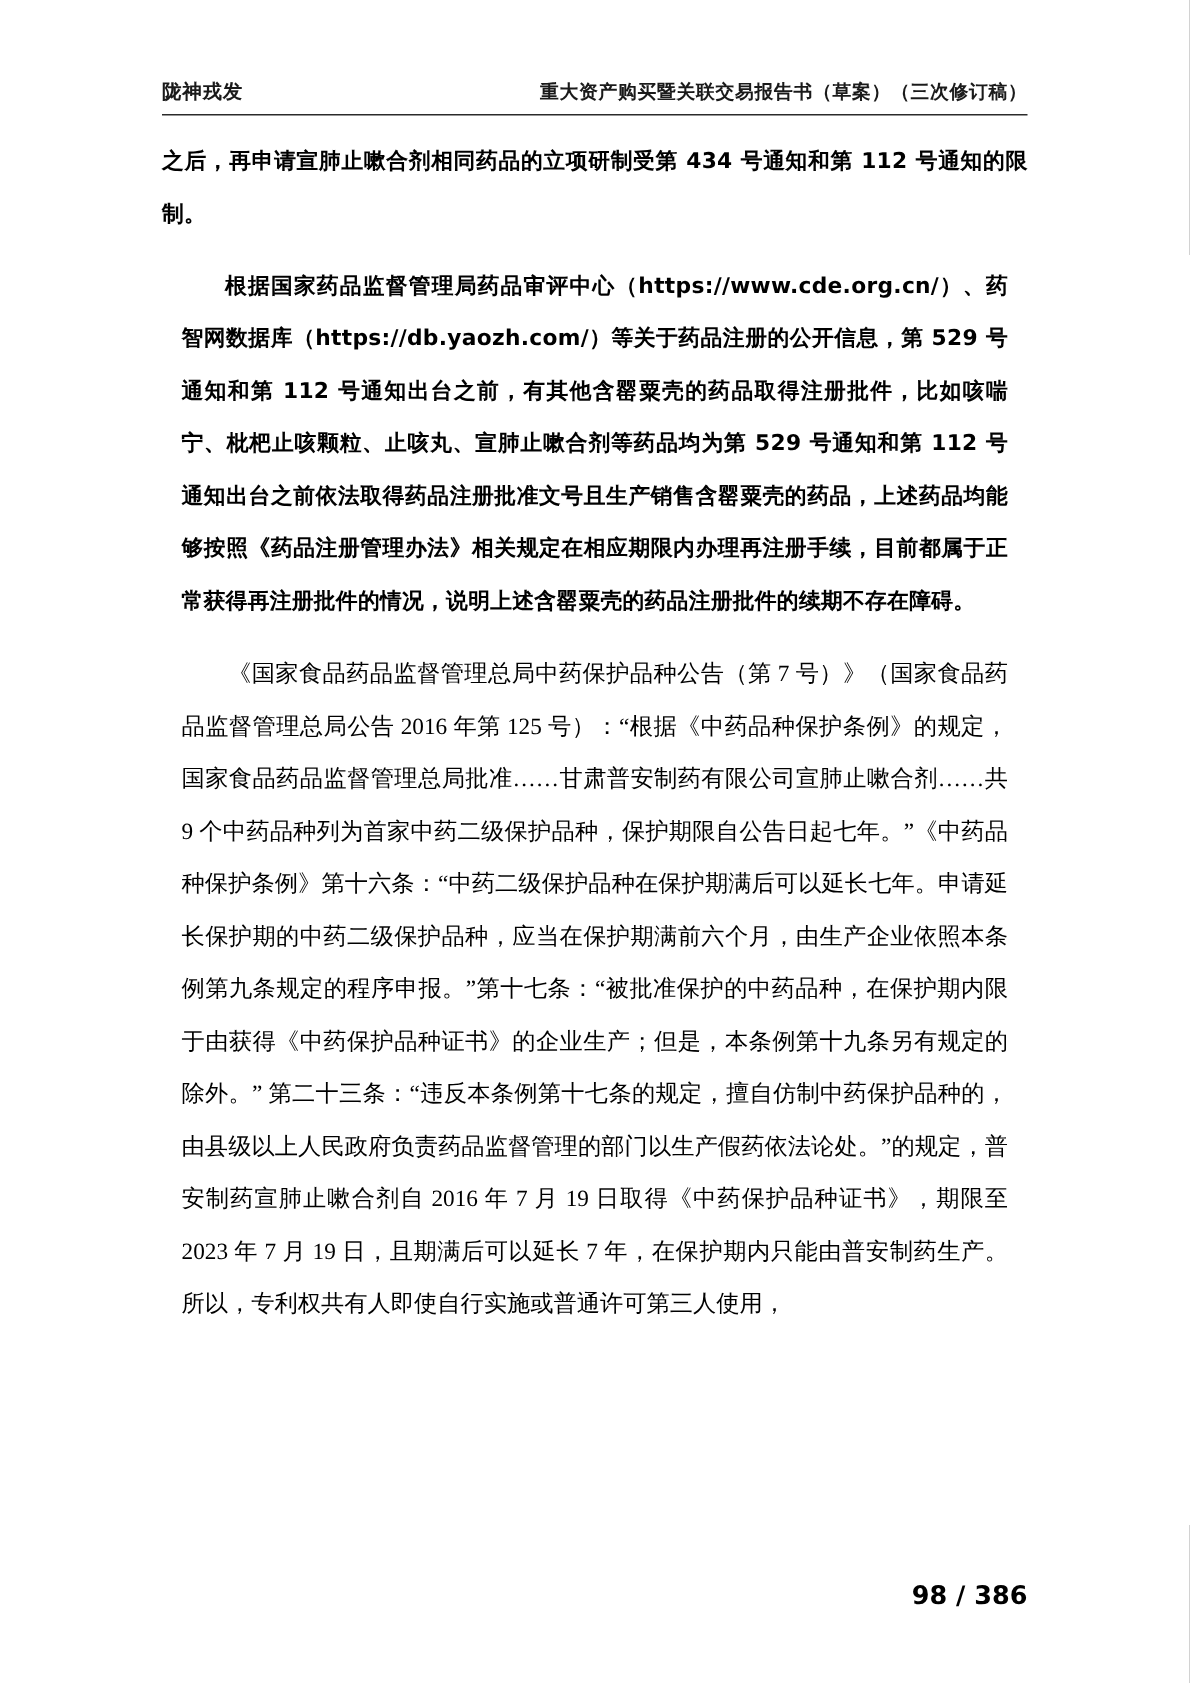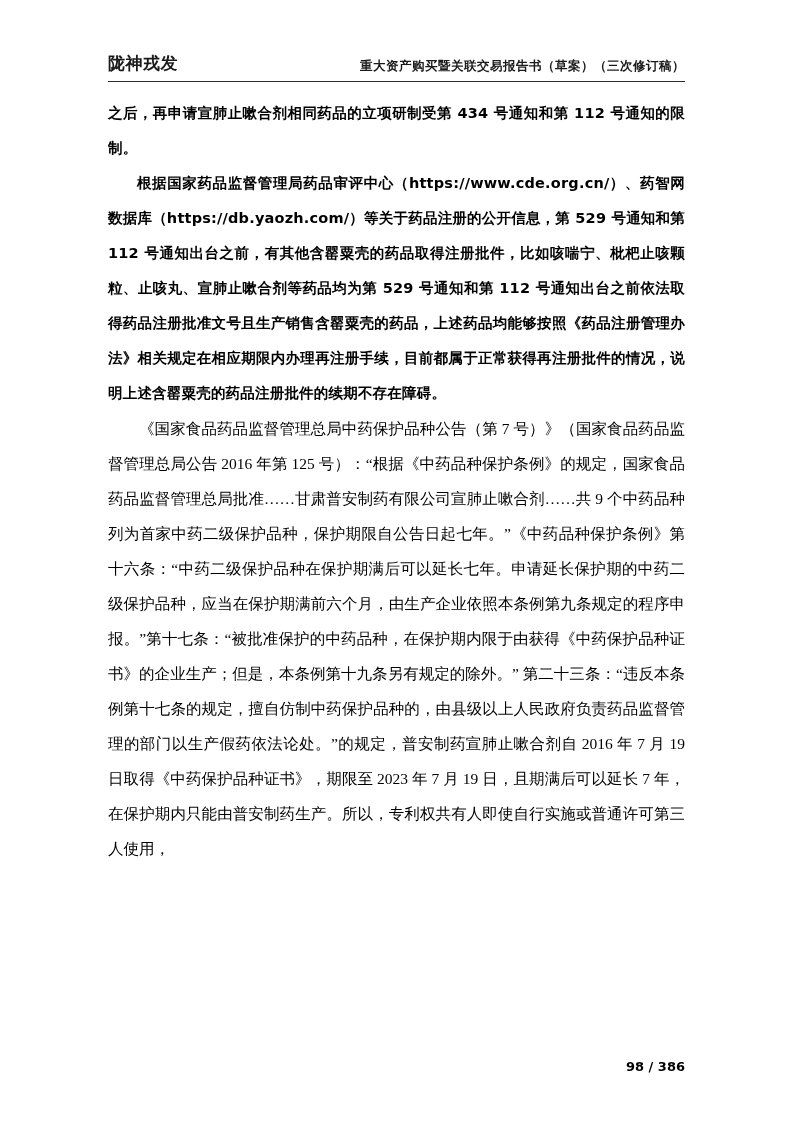--- a/index.html
+++ b/index.html
@@ -30,63 +30,63 @@
     justify-content: space-between;
     align-items: flex-end;
     font-size: 12.5px;
     color: #1a1a1a;
     padding-bottom: 6px;
     letter-spacing: 0.5px;
   }
   .header-left {
     font-family: Liberation Sans, sans-serif;
     font-weight: bold;
-    font-size: 17px;
+    font-size: 13px;
   }
   .header-right {
     font-family: "DejaVu Sans", sans-serif;
     font-weight: bold;
     font-size: 12.5px;
     margin-left: 37px;
   }
   .rule {
     border: none;
     border-top: 1px solid #2b2b2b;
     margin: 0 0 14px 0;
   }
   .body-text {
     font-size: 15px;
     line-height: 35px;
     color: #000;
     text-align: justify;
     text-justify: inter-ideograph;
   }
   p.para {
-    margin: 0;
+    margin: 13px;
     text-indent: 2em;
   }
   p.cont {
     margin: 0;
     text-indent: 0;
   }
   .bold-block p {
     font-weight: bold;
     font-family: "DejaVu Sans", sans-serif;
     font-size: 14.5px;
     letter-spacing: 0.2px;
   }
   .plain-block p {
     font-family: "Liberation Serif", serif;
     font-size: 15.5px;
   }
   .footer {
     position: absolute;
     right: 108px;
     bottom: 48px;
-    font-size: 13px;
+    font-size: 17px;
     font-weight: bold;
     font-family: "DejaVu Sans", sans-serif;
     color: #000;
   }
 </style>
 </head>
 <body>
 
 <div class="page">
   <div class="page-inner">

